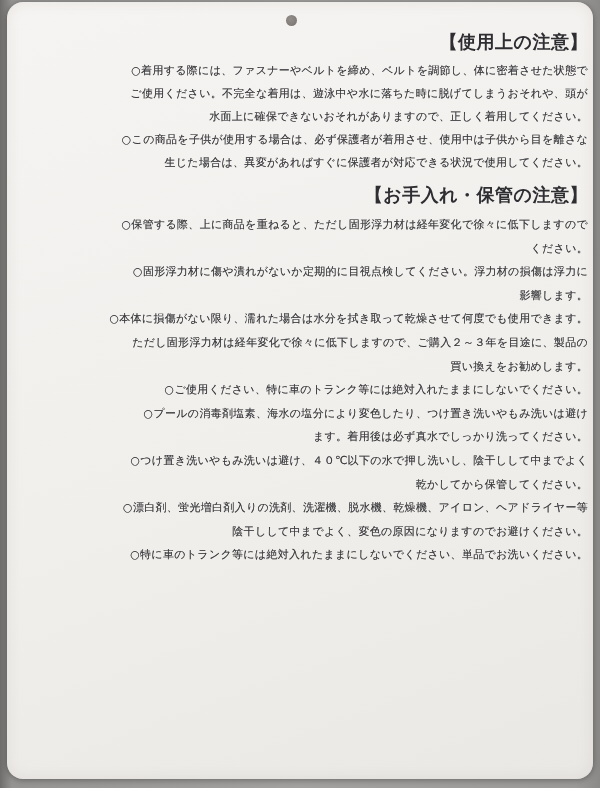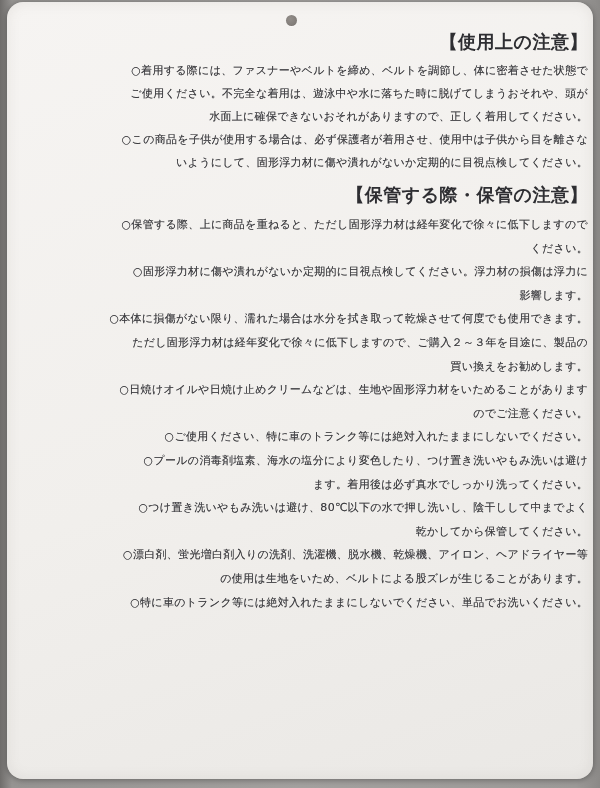--- a/index.html
+++ b/index.html
@@ -81,39 +81,37 @@
   <div class="hole"></div>
 
   <div class="content">
 
     <section class="sec1">
       <div class="heading">【使用上の注意】</div>
       <p class="para normal">○着用する際には、ファスナーやベルトを締め、ベルトを調節し、体に密着させた状態で
 ご使用ください。不完全な着用は、遊泳中や水に落ちた時に脱げてしまうおそれや、頭が
 水面上に確保できないおそれがありますので、正しく着用してください。</p>
       <p class="para normal">○この商品を子供が使用する場合は、必ず保護者が着用させ、使用中は子供から目を離さな
-いようにして、固形浮力材に傷や潰れがないか定期的に目視点検してください。</p>
+生じた場合は、異変があればすぐに保護者が対応できる状況で使用してください。</p>
     </section>
 
     <section class="sec2">
-      <div class="heading">【保管する際・保管の注意】</div>
+      <div class="heading">【お手入れ・保管の注意】</div>
       <p class="para normal">○保管する際、上に商品を重ねると、ただし固形浮力材は経年変化で徐々に低下しますので
 ください。</p>
       <p class="para normal">○固形浮力材に傷や潰れがないか定期的に目視点検してください。浮力材の損傷は浮力に
 影響します。</p>
       <p class="para normal">○本体に損傷がない限り、濡れた場合は水分を拭き取って乾燥させて何度でも使用できます。
 ただし固形浮力材は経年変化で徐々に低下しますので、ご購入２～３年を目途に、製品の
 買い換えをお勧めします。</p>
-      <p class="para normal">○日焼けオイルや日焼け止めクリームなどは、生地や固形浮力材をいためることがあります
-のでご注意ください。</p>
       <p class="para normal">○ご使用ください、特に車のトランク等には絶対入れたままにしないでください。</p>
       <p class="para normal">○プールの消毒剤塩素、海水の塩分により変色したり、つけ置き洗いやもみ洗いは避け
 ます。着用後は必ず真水でしっかり洗ってください。</p>
-      <p class="para normal">○つけ置き洗いやもみ洗いは避け、80℃以下の水で押し洗いし、陰干しして中までよく
+      <p class="para normal">○つけ置き洗いやもみ洗いは避け、４０℃以下の水で押し洗いし、陰干しして中までよく
 乾かしてから保管してください。</p>
       <p class="para normal">○漂白剤、蛍光増白剤入りの洗剤、洗濯機、脱水機、乾燥機、アイロン、ヘアドライヤー等
-の使用は生地をいため、ベルトによる股ズレが生じることがあります。</p>
+陰干しして中までよく、変色の原因になりますのでお避けください。</p>
       <p class="para normal">○特に車のトランク等には絶対入れたままにしないでください、単品でお洗いください。</p>
 
     </section>
 
   </div>
 </div>
 
 </body></html>

